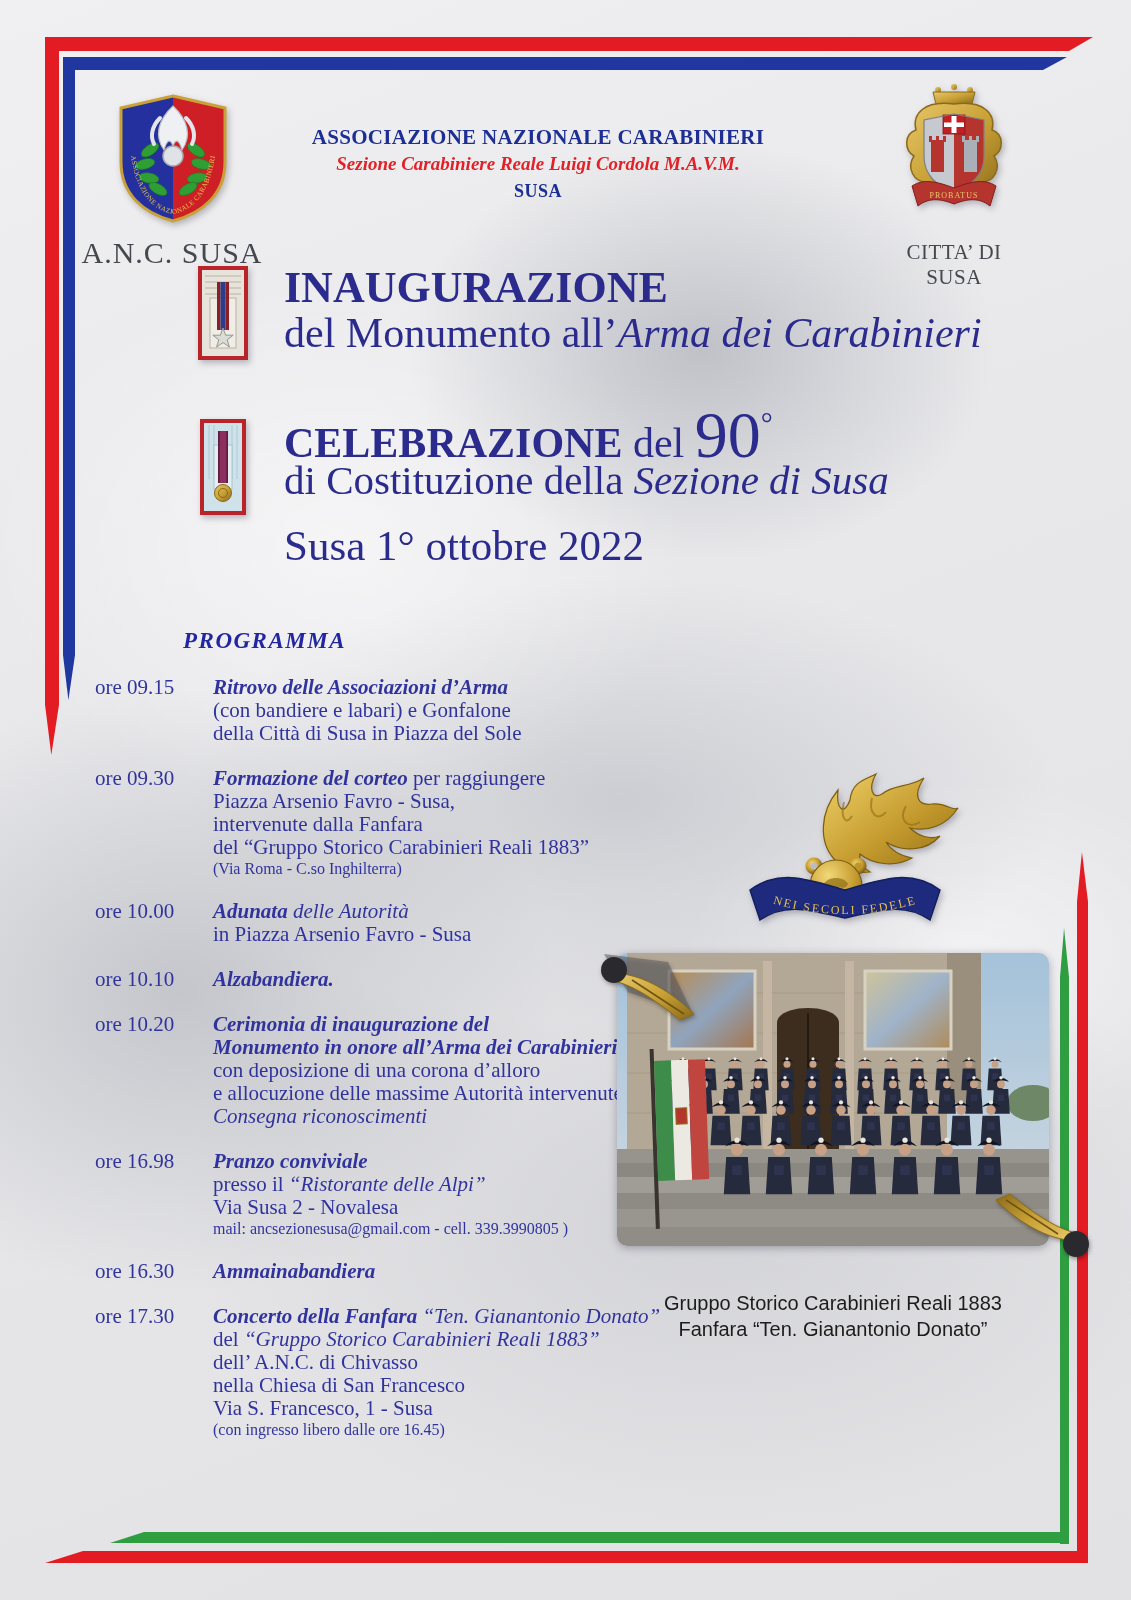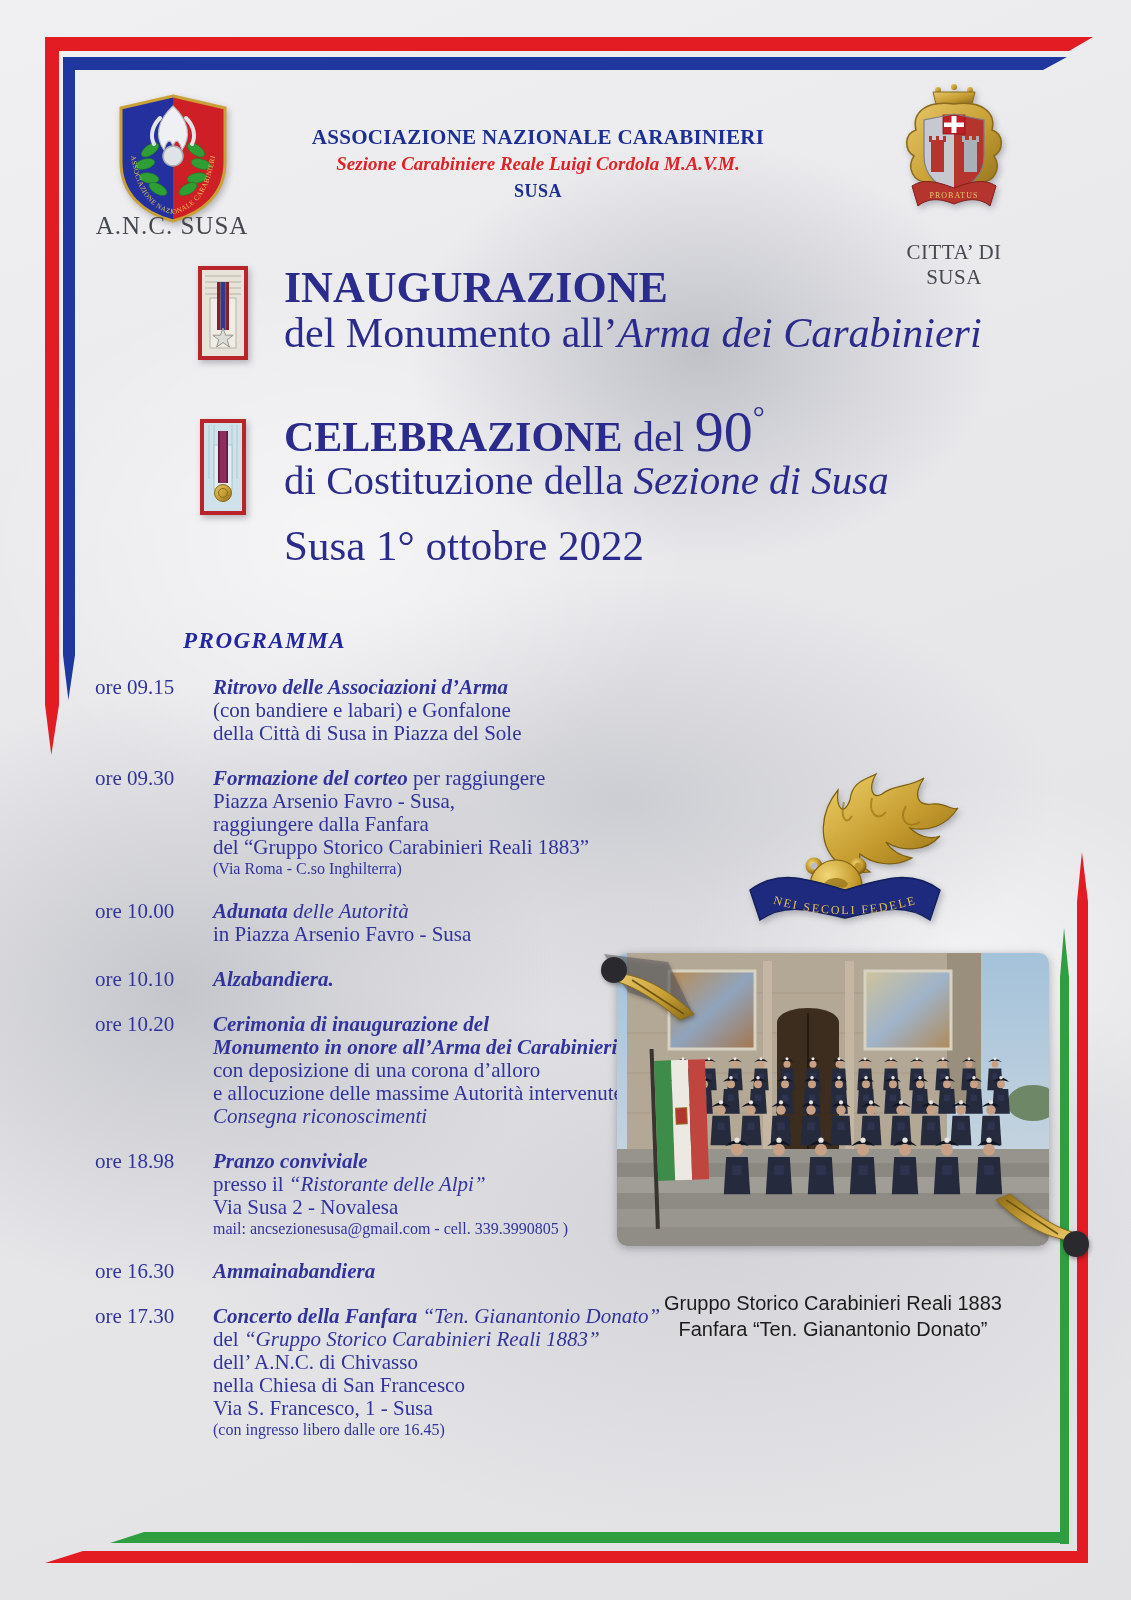--- a/index.html
+++ b/index.html
@@ -33,30 +33,30 @@
   .bar-bottom-green{left:110px;top:1532px;width:959px;height:11px;background:#2f9e41;
     clip-path:polygon(34px 0,100% 0,100% 100%,0 100%);}
   .bar-bottom-red{left:45px;top:1551px;width:1043px;height:12px;background:#e31b23;
     clip-path:polygon(38px 0,100% 0,100% 100%,0 100%);}
   
   .org{left:293px;top:124px;width:490px;text-align:center;line-height:1.25;}
   .org-l1{font-size:21px;font-weight:bold;color:#1d2f93;letter-spacing:.3px;}
   .org-l2{font-size:19px;font-weight:bold;font-style:italic;color:#e02228;margin-top:2px;}
   .org-l3{font-size:18px;font-weight:bold;color:#1d2f93;margin-top:4px;letter-spacing:.5px;}
   .crest-cap{color:#45484f;text-align:center;}
-  .anc-cap{left:80px;top:212px;width:184px;font-size:25px;letter-spacing:1px;}
+  .anc-cap{left:80px;top:236px;width:184px;font-size:30px;letter-spacing:1px;}
   .susa-cap{left:896px;top:240px;width:116px;font-size:21px;line-height:1.2;letter-spacing:.5px;}
   .shadowed{filter:drop-shadow(2px 3px 3px rgba(40,40,60,.30));}
   
   .ttl{color:#2a2b8c;white-space:nowrap;line-height:1;}
   .t-caps{font-weight:bold;}
   .t1l1{left:284px;top:266px;font-size:44px;font-weight:bold;}
   .t1l2{left:284px;top:312px;font-size:42px;}
   .t2l1{left:284px;top:402px;font-size:42px;}
-  .t2l1 .bignum{font-size:58px;line-height:1;}
+  .t2l1 .bignum{font-size:66px;line-height:1;}
   .t2l1 .deg{font-size:30px;vertical-align:24px;}
   .t2l2{left:284px;top:460px;font-size:41px;}
   .t-date{left:284px;top:524px;font-size:43px;}
   .it{font-style:italic;}
   
   .prog-head{left:183px;top:628px;font-size:23px;font-weight:bold;font-style:italic;
     color:#2226a0;letter-spacing:1.5px;}
   .prog-wrap{left:95px;top:676px;width:600px;color:#31339d;}
   .prog-item{display:flex;margin-bottom:22px;}
   .prog-time{width:88px;flex:none;font-size:21px;line-height:23px;}
@@ -228,21 +228,21 @@
           <div class="prog-line"><span class="seg-bi">Ritrovo delle Associazioni d’Arma</span></div>
           <div class="prog-line"><span class="">(con bandiere e labari) e Gonfalone</span></div>
           <div class="prog-line"><span class="">della Città di Susa in Piazza del Sole</span></div>
         </div>
       </div>
       <div class="prog-item">
         <div class="prog-time">ore 09.30</div>
         <div class="prog-body">
           <div class="prog-line"><span class="seg-bi">Formazione del corteo</span><span class=""> per raggiungere</span></div>
           <div class="prog-line"><span class="">Piazza Arsenio Favro - Susa,</span></div>
-          <div class="prog-line"><span class="">raggiungere dalla Fanfara</span></div>
+          <div class="prog-line"><span class="">intervenute dalla Fanfara</span></div>
           <div class="prog-line"><span class="">del “Gruppo Storico Carabinieri Reali 1883”</span></div>
           <div class="prog-line line-small"><span class="">(Via Roma - C.so Inghilterra)</span></div>
         </div>
       </div>
       <div class="prog-item">
         <div class="prog-time">ore 10.00</div>
         <div class="prog-body">
           <div class="prog-line"><span class="seg-bi">Adunata</span><span class="seg-i"> delle Autorità</span></div>
           <div class="prog-line"><span class="">in Piazza Arsenio Favro - Susa</span></div>
         </div>
@@ -257,21 +257,21 @@
         <div class="prog-time">ore 10.20</div>
         <div class="prog-body">
           <div class="prog-line"><span class="seg-bi">Cerimonia di inaugurazione del</span></div>
           <div class="prog-line"><span class="seg-bi">Monumento in onore all’Arma dei Carabinieri</span></div>
           <div class="prog-line"><span class="">con deposizione di una corona d’alloro</span></div>
           <div class="prog-line"><span class="">e allocuzione delle massime Autorità intervenute</span></div>
           <div class="prog-line"><span class="seg-i">Consegna riconoscimenti</span></div>
         </div>
       </div>
       <div class="prog-item">
-        <div class="prog-time">ore 18.98</div>
+        <div class="prog-time">ore 16.98</div>
         <div class="prog-body">
           <div class="prog-line"><span class="seg-bi">Pranzo conviviale</span></div>
           <div class="prog-line"><span class="">presso il </span><span class="seg-i">“Ristorante delle Alpi”</span></div>
           <div class="prog-line"><span class="">Via Susa 2 - Novalesa</span></div>
           <div class="prog-line line-small"><span class="">mail: ancsezionesusa@gmail.com - cell. 339.3990805 )</span></div>
         </div>
       </div>
       <div class="prog-item">
         <div class="prog-time">ore 16.30</div>
         <div class="prog-body">

